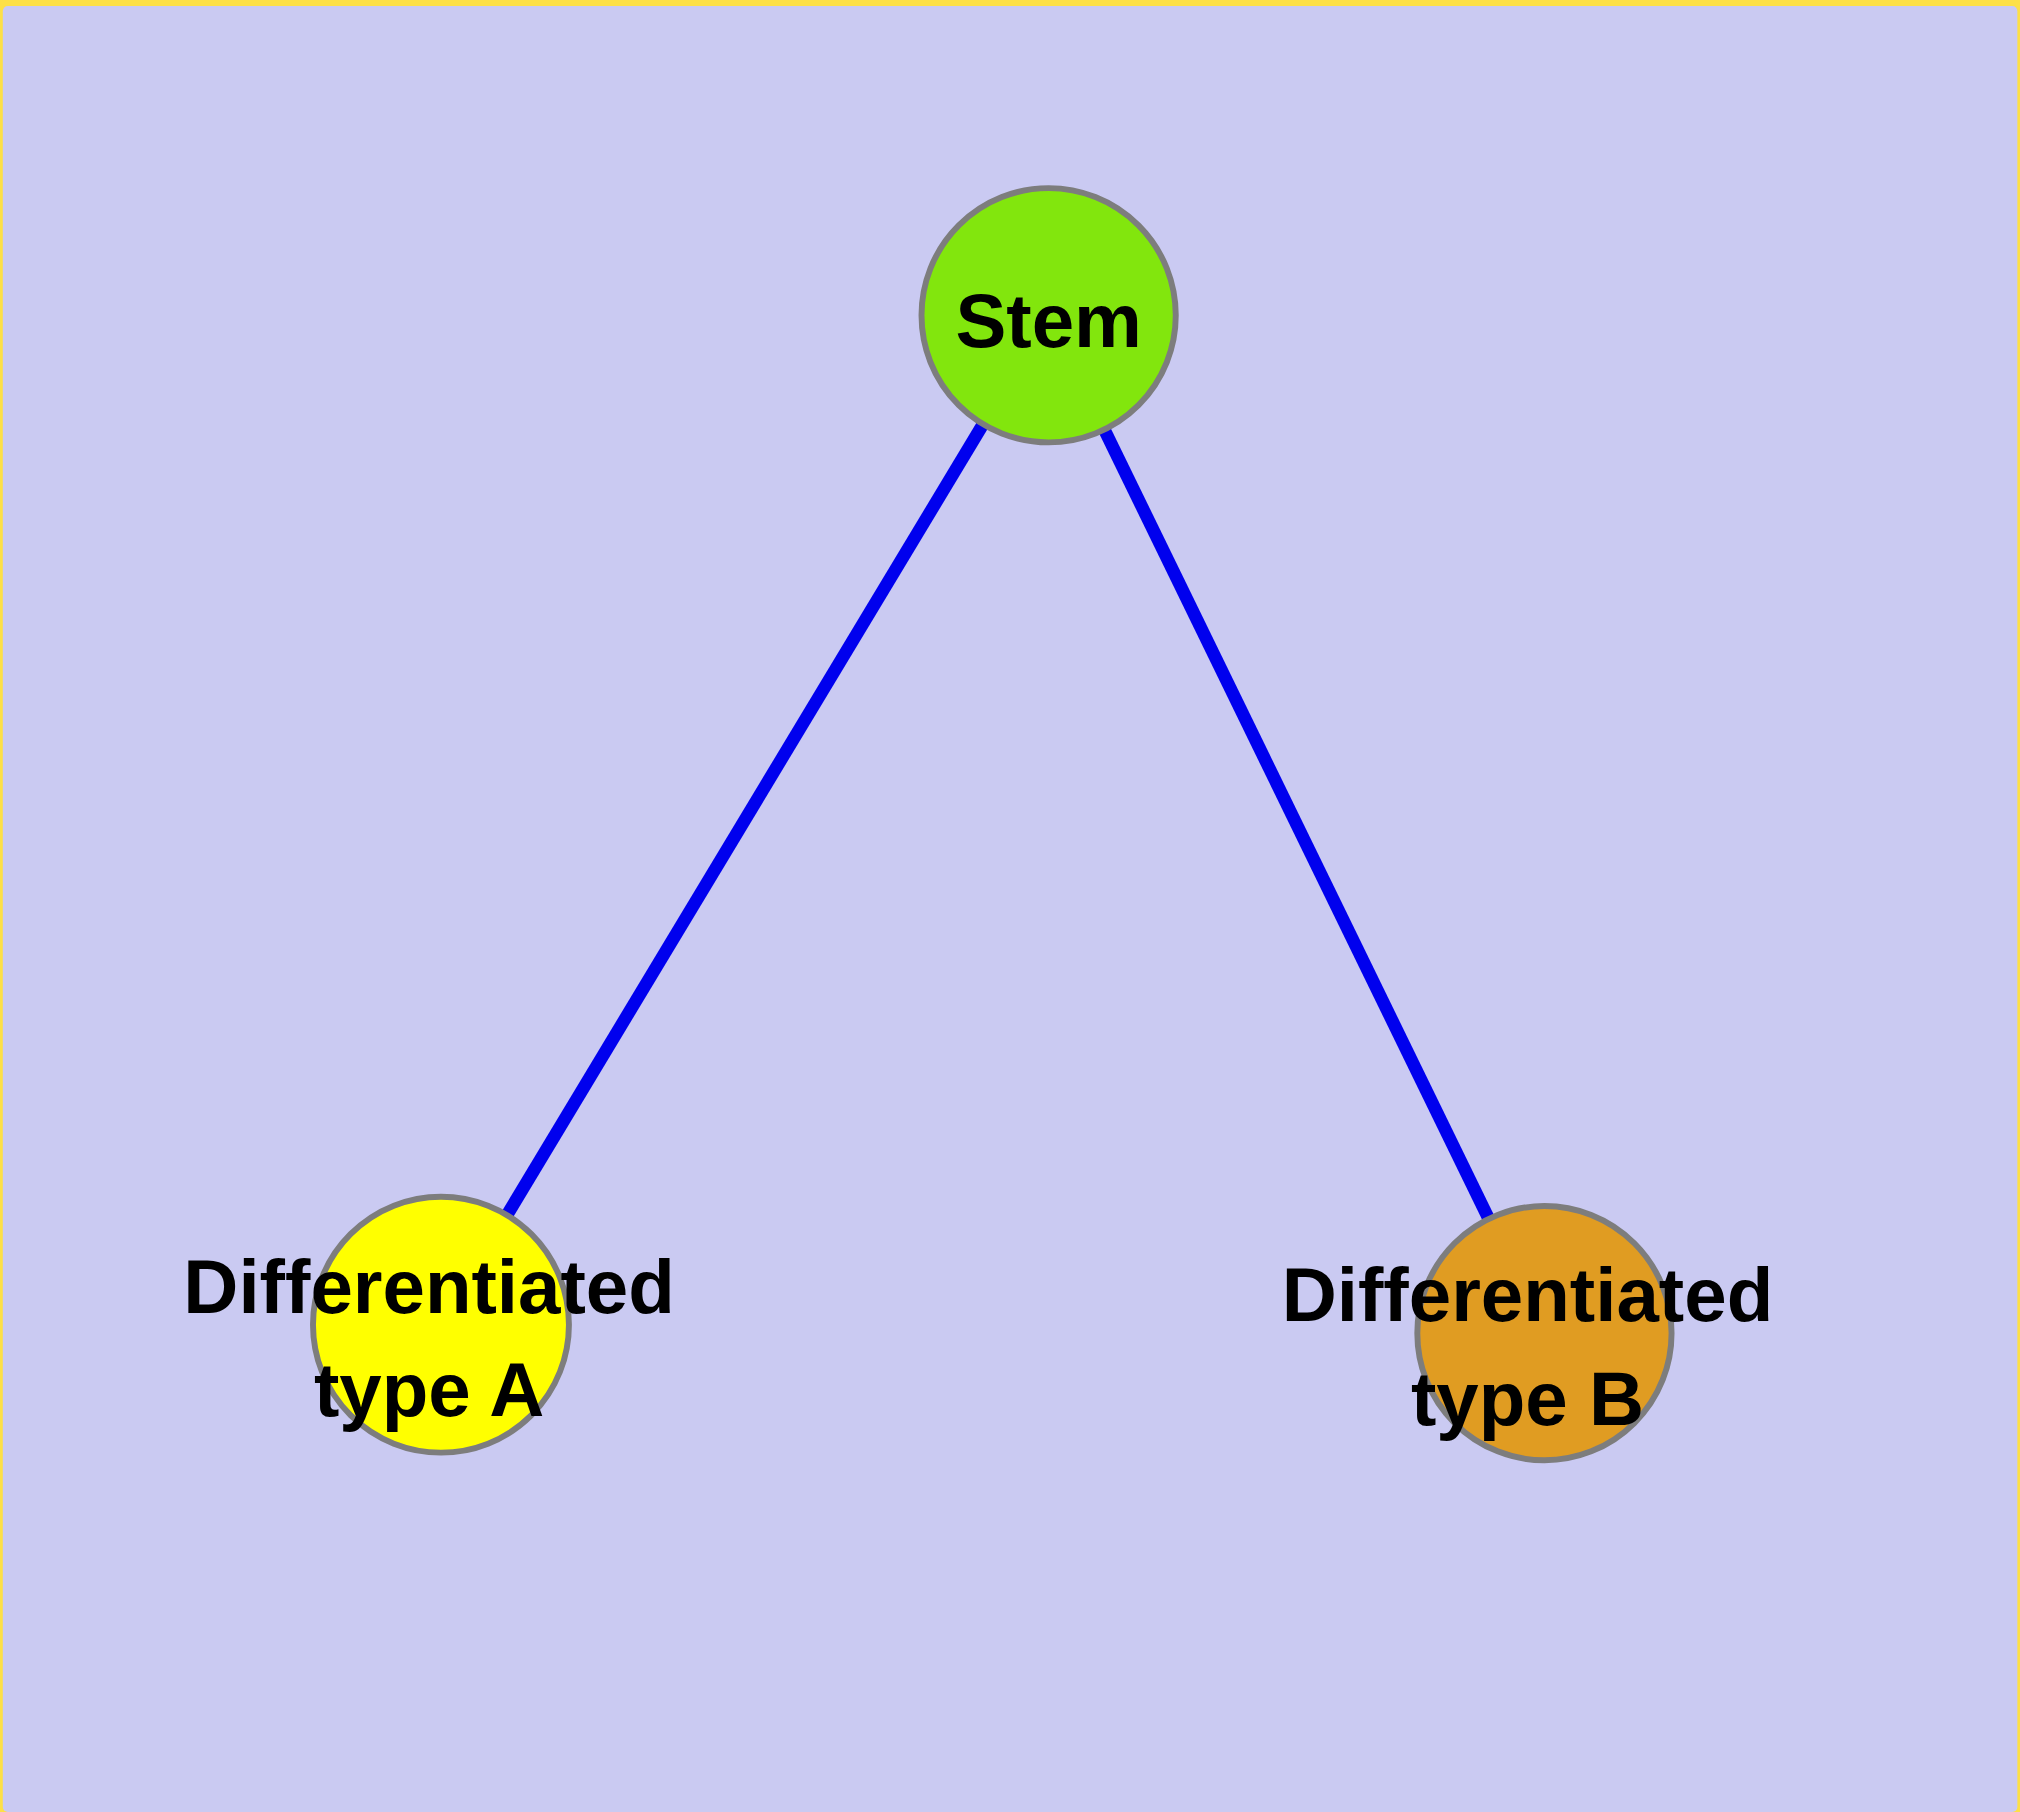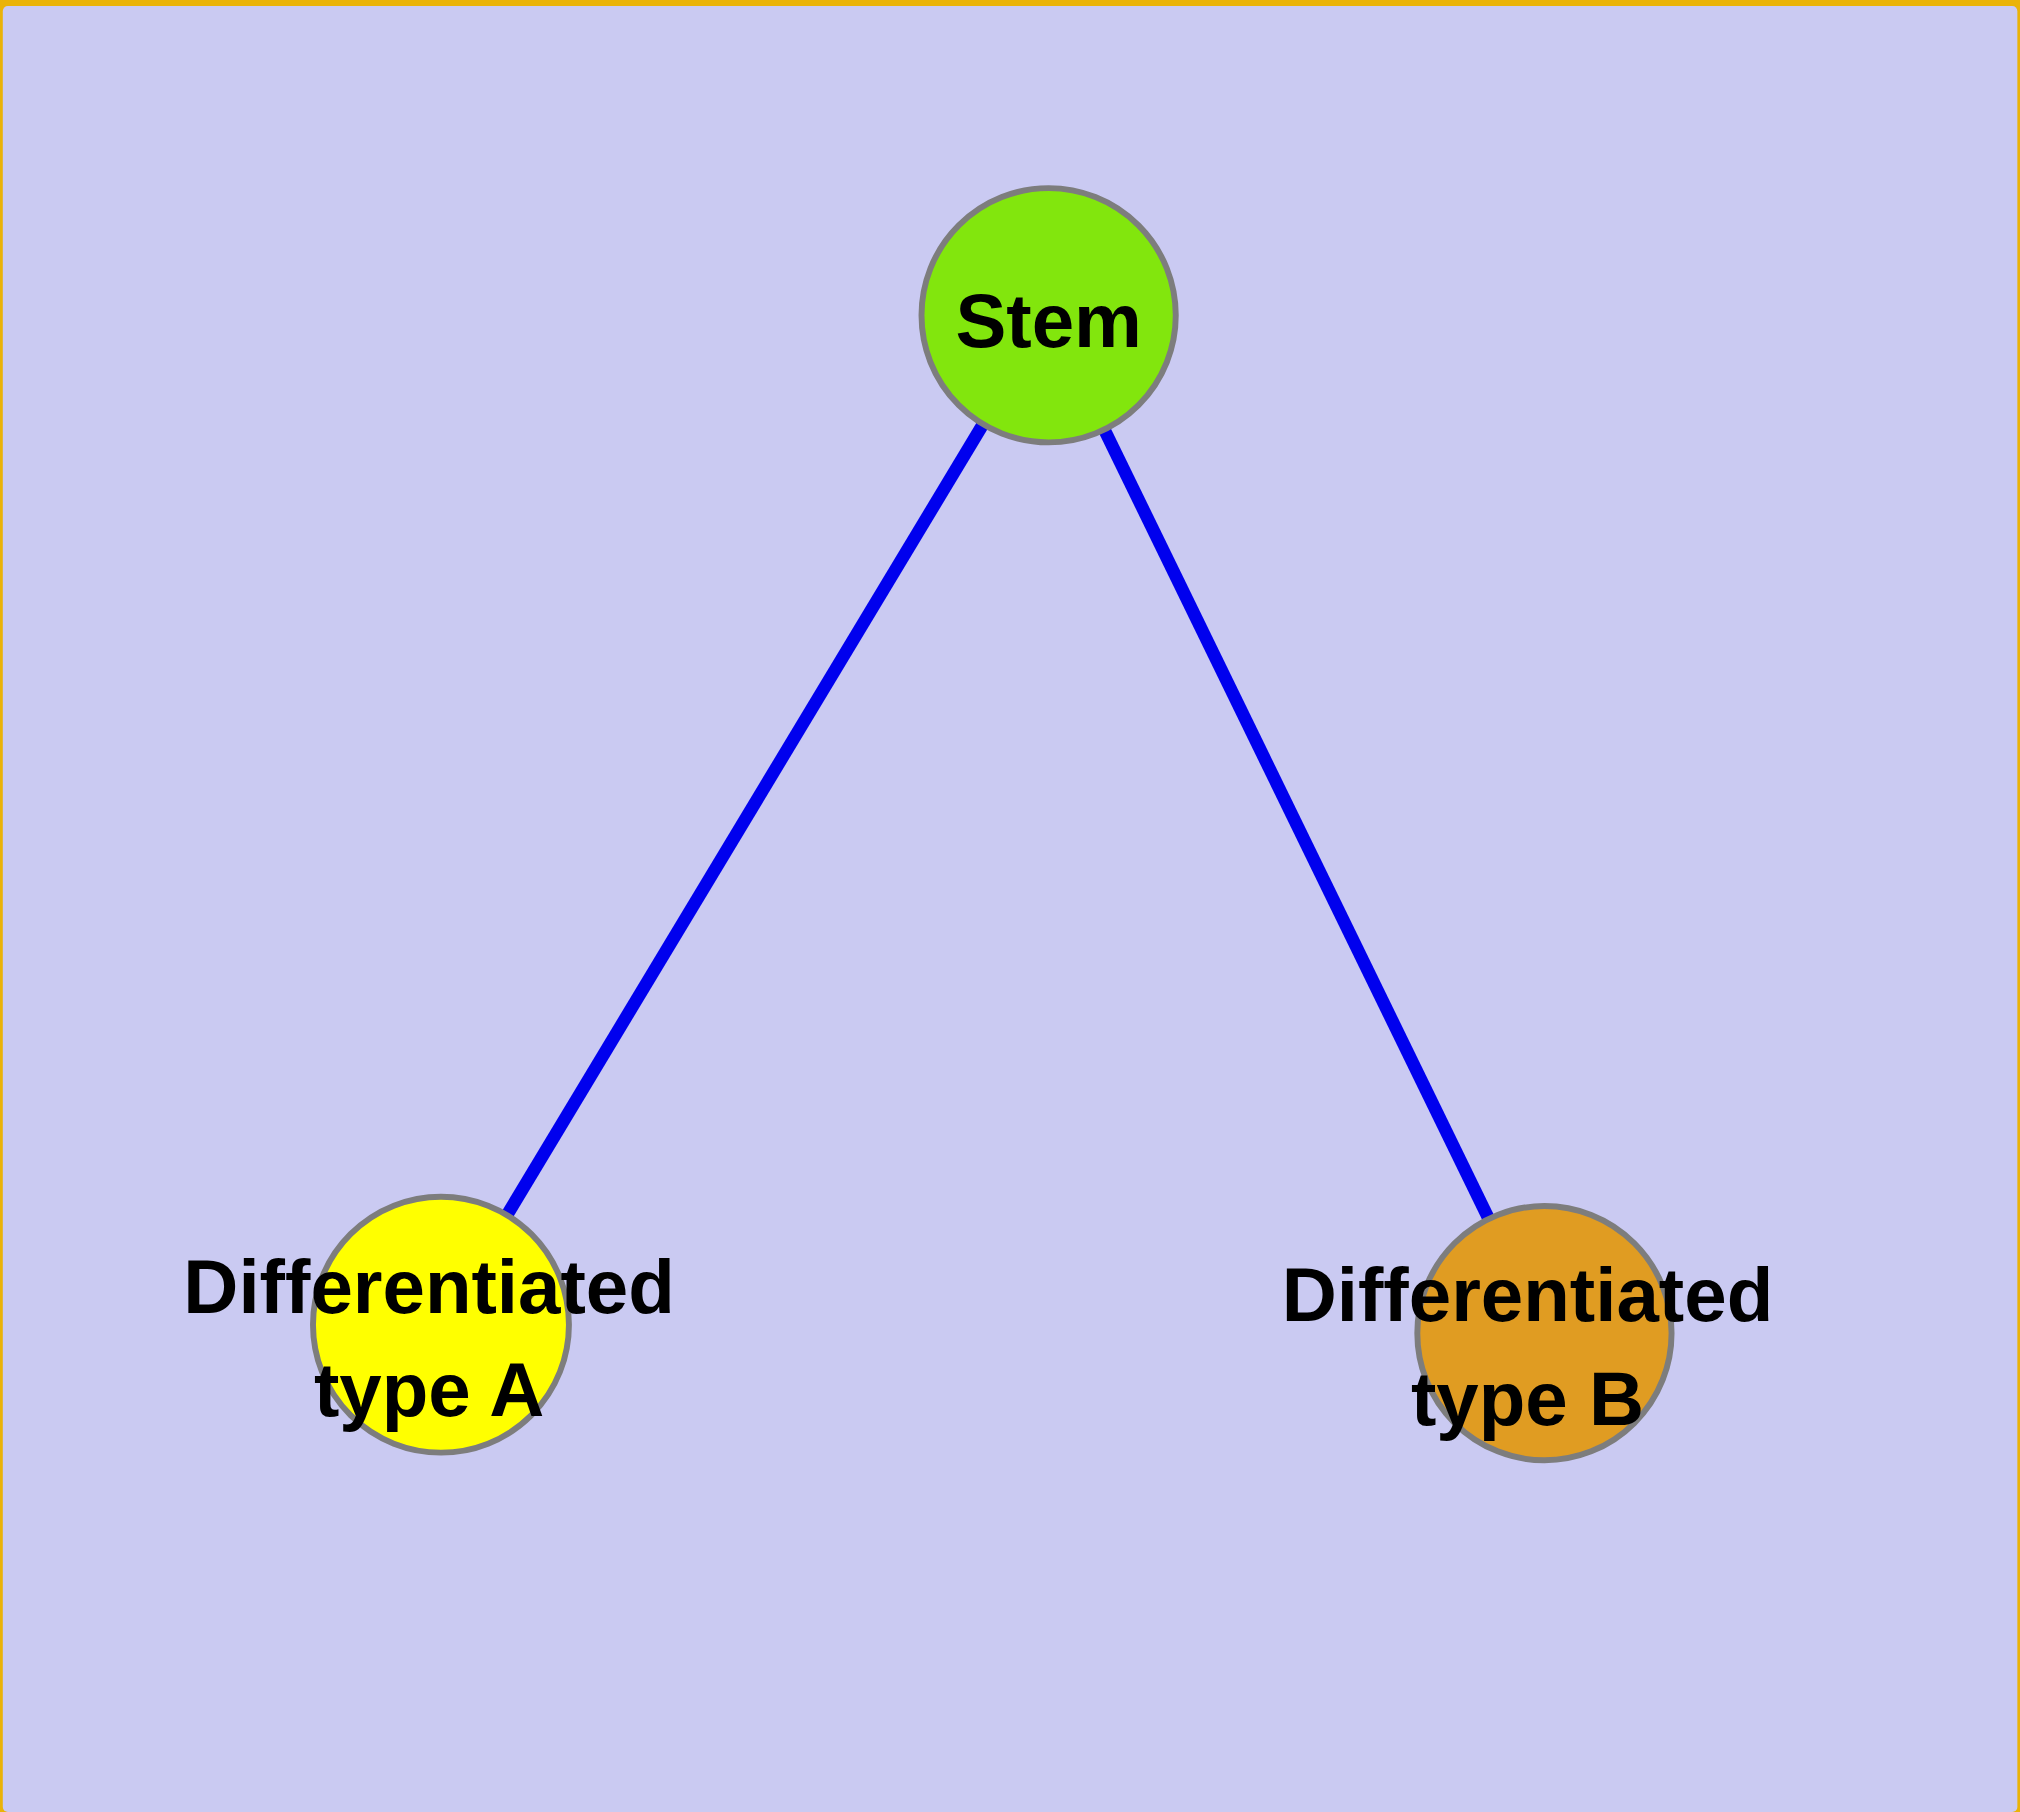--- a/index.html
+++ b/index.html
@@ -7,21 +7,21 @@
     padding: 0;
     background: #ffffff;
     width: 2021px;
     height: 1812px;
     overflow: hidden;
   }
   .stage {
     position: relative;
     width: 2021px;
     height: 1812px;
-    background: #eab308;
+    background: #fde047;
   }
   svg { display: block; }
   .node-labels text {
     font-family: "Liberation Sans", sans-serif;
     font-weight: bold;
     font-size: 90px;
     text-anchor: middle;
   }
 </style>
 </head>

